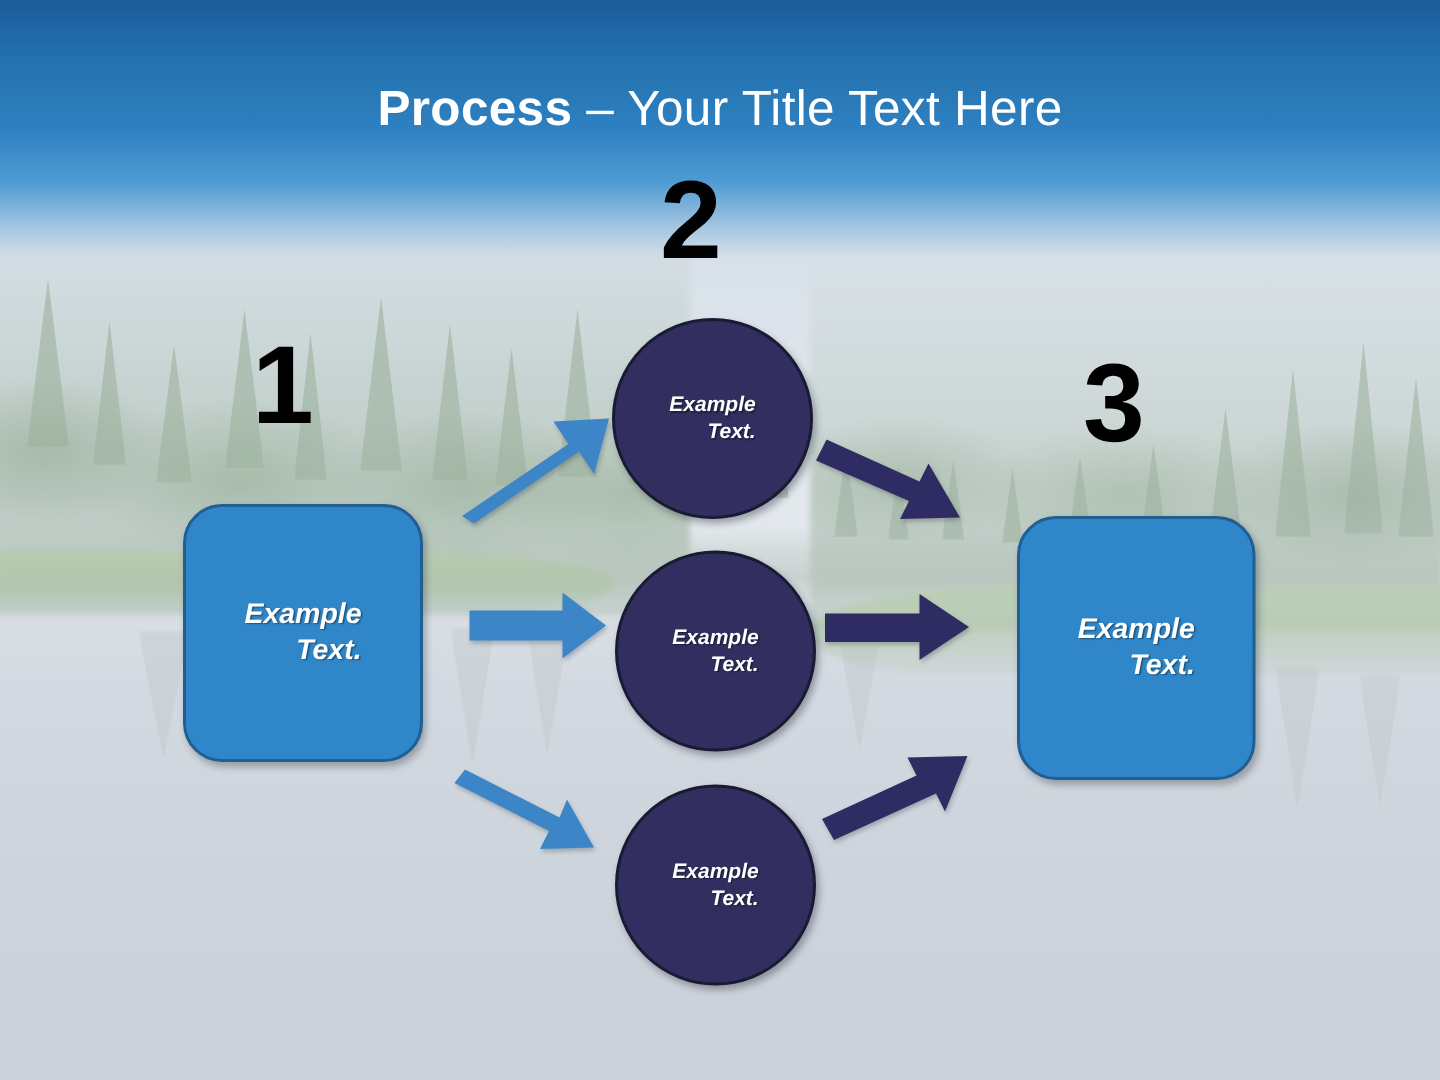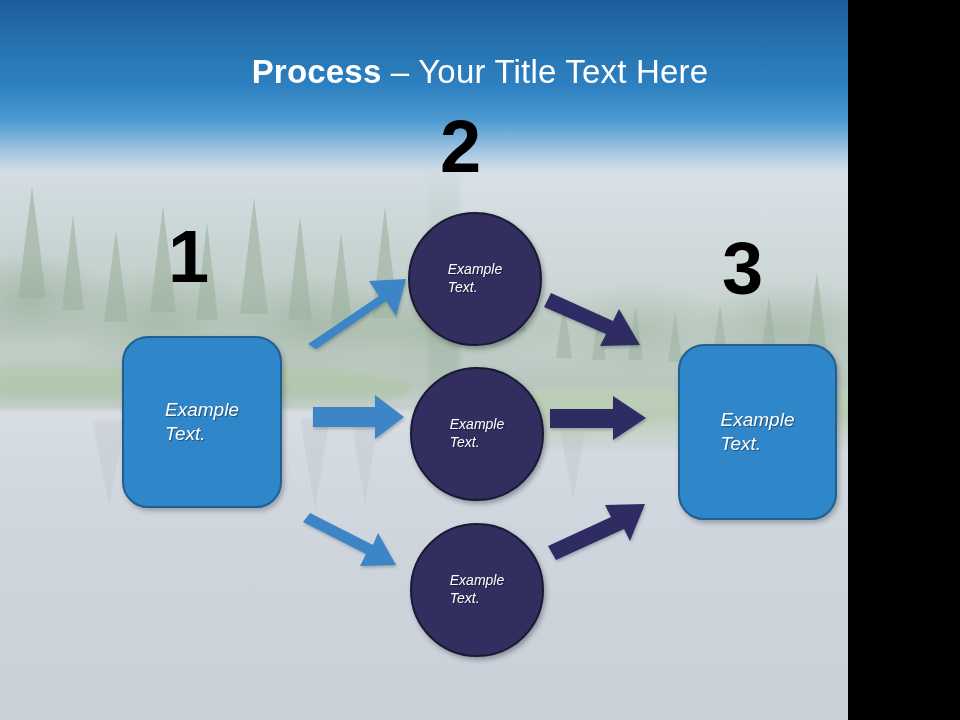--- a/index.html
+++ b/index.html
@@ -6,21 +6,21 @@
   html, body {
     margin: 0;
     padding: 0;
     background: #000;
   }
   body {
     font-family: "Liberation Sans", sans-serif;
   }
   .slide {
     position: relative;
-    width: 848px;
+    width: 960px;
     height: 720px;
     overflow: hidden;
     background: #737373;
   }
 
   
   .bg { position: absolute; inset: 0; overflow: hidden; }
 
   
   .bg-sky {
@@ -148,23 +148,23 @@
     background: #322f60;
     border: 2px solid #191a33;
     border-radius: 50%;
     box-shadow: 2px 3px 5px rgba(35,40,55,.38);
     display: flex;
     align-items: center;
     justify-content: center;
   }
   .shape-text {
     color: #ffffff;
-    font-weight: normal;
+    font-weight: bold;
     font-style: italic;
-    text-align: left;
+    text-align: right;
     line-height: 1.26;
     text-shadow: 1px 1px 1px rgba(0,0,0,.40);
     pointer-events: none;
   }
   .box .shape-text    { font-size: 19px; }
   .circle .shape-text { font-size: 14px; }
 
   #box-input  { left: 122px; top: 336px; width: 156px; height: 168px; }
   #box-output { left: 678px; top: 344px; width: 155px; height: 172px; }
 

